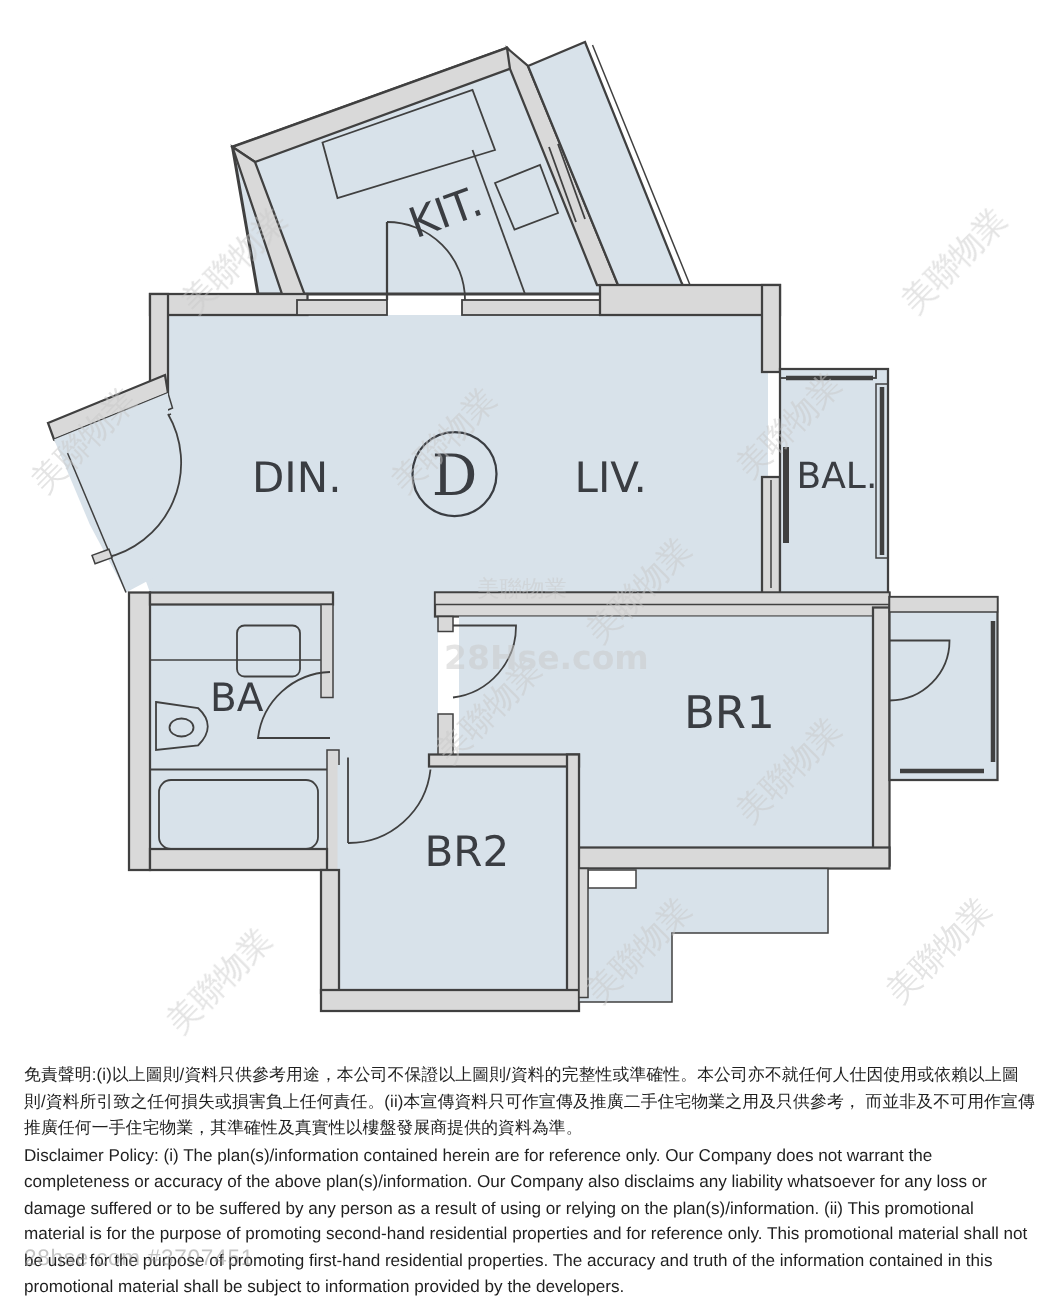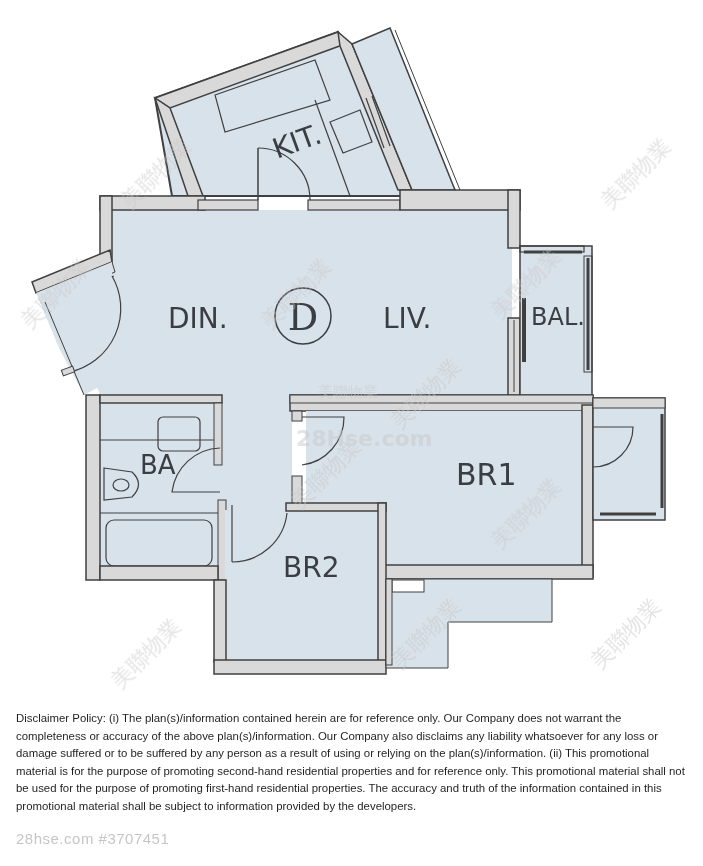--- a/index.html
+++ b/index.html
@@ -162,15 +162,16 @@
     <text class="wm-text" x="400" y="430" font-size="22" transform="rotate(-45 400 430)">美聯物業</text>
     <text class="wm-text" x="300" y="510" font-size="22" transform="rotate(-45 300 510)">美聯物業</text>
     <text class="wm-text" x="500" y="550" font-size="22" transform="rotate(-45 500 550)">美聯物業</text>
     <text class="wm-text" x="600" y="670" font-size="22" transform="rotate(-45 600 670)">美聯物業</text>
     <text class="wm-text" x="400" y="670" font-size="22" transform="rotate(-45 400 670)">美聯物業</text>
     <text class="wm-text" x="120" y="690" font-size="22" transform="rotate(-45 120 690)">美聯物業</text>
   </g>
 </svg>
 
 <div class="disclaimer">
+  <p class="disc-zh">免責聲明:(i)以上圖則/資料只供參考用途，本公司不保證以上圖則/資料的完整性或準確性。本公司亦不就任何人仕因使用或依賴以上圖則/資料所引致之任何損失或損害負上任何責任。(ii)本宣傳資料只可作宣傳及推廣二手住宅物業之用及只供參考， 而並非及不可用作宣傳推廣任何一手住宅物業，其準確性及真實性以樓盤發展商提供的資料為準。</p>
   <p class="disc-en">Disclaimer Policy: (i) The plan(s)/information contained herein are for reference only. Our Company does not warrant the completeness or accuracy of the above plan(s)/information. Our Company also disclaims any liability whatsoever for any loss or damage suffered or to be suffered by any person as a result of using or relying on the plan(s)/information. (ii) This promotional material is for the purpose of promoting second-hand residential properties and for reference only. This promotional material shall not be used for the purpose of promoting first-hand residential properties. The accuracy and truth of the information contained in this promotional material shall be subject to information provided by the developers.</p>
 </div>
 <div class="wm-id">28hse.com #3707451</div>
 
 </body></html>

